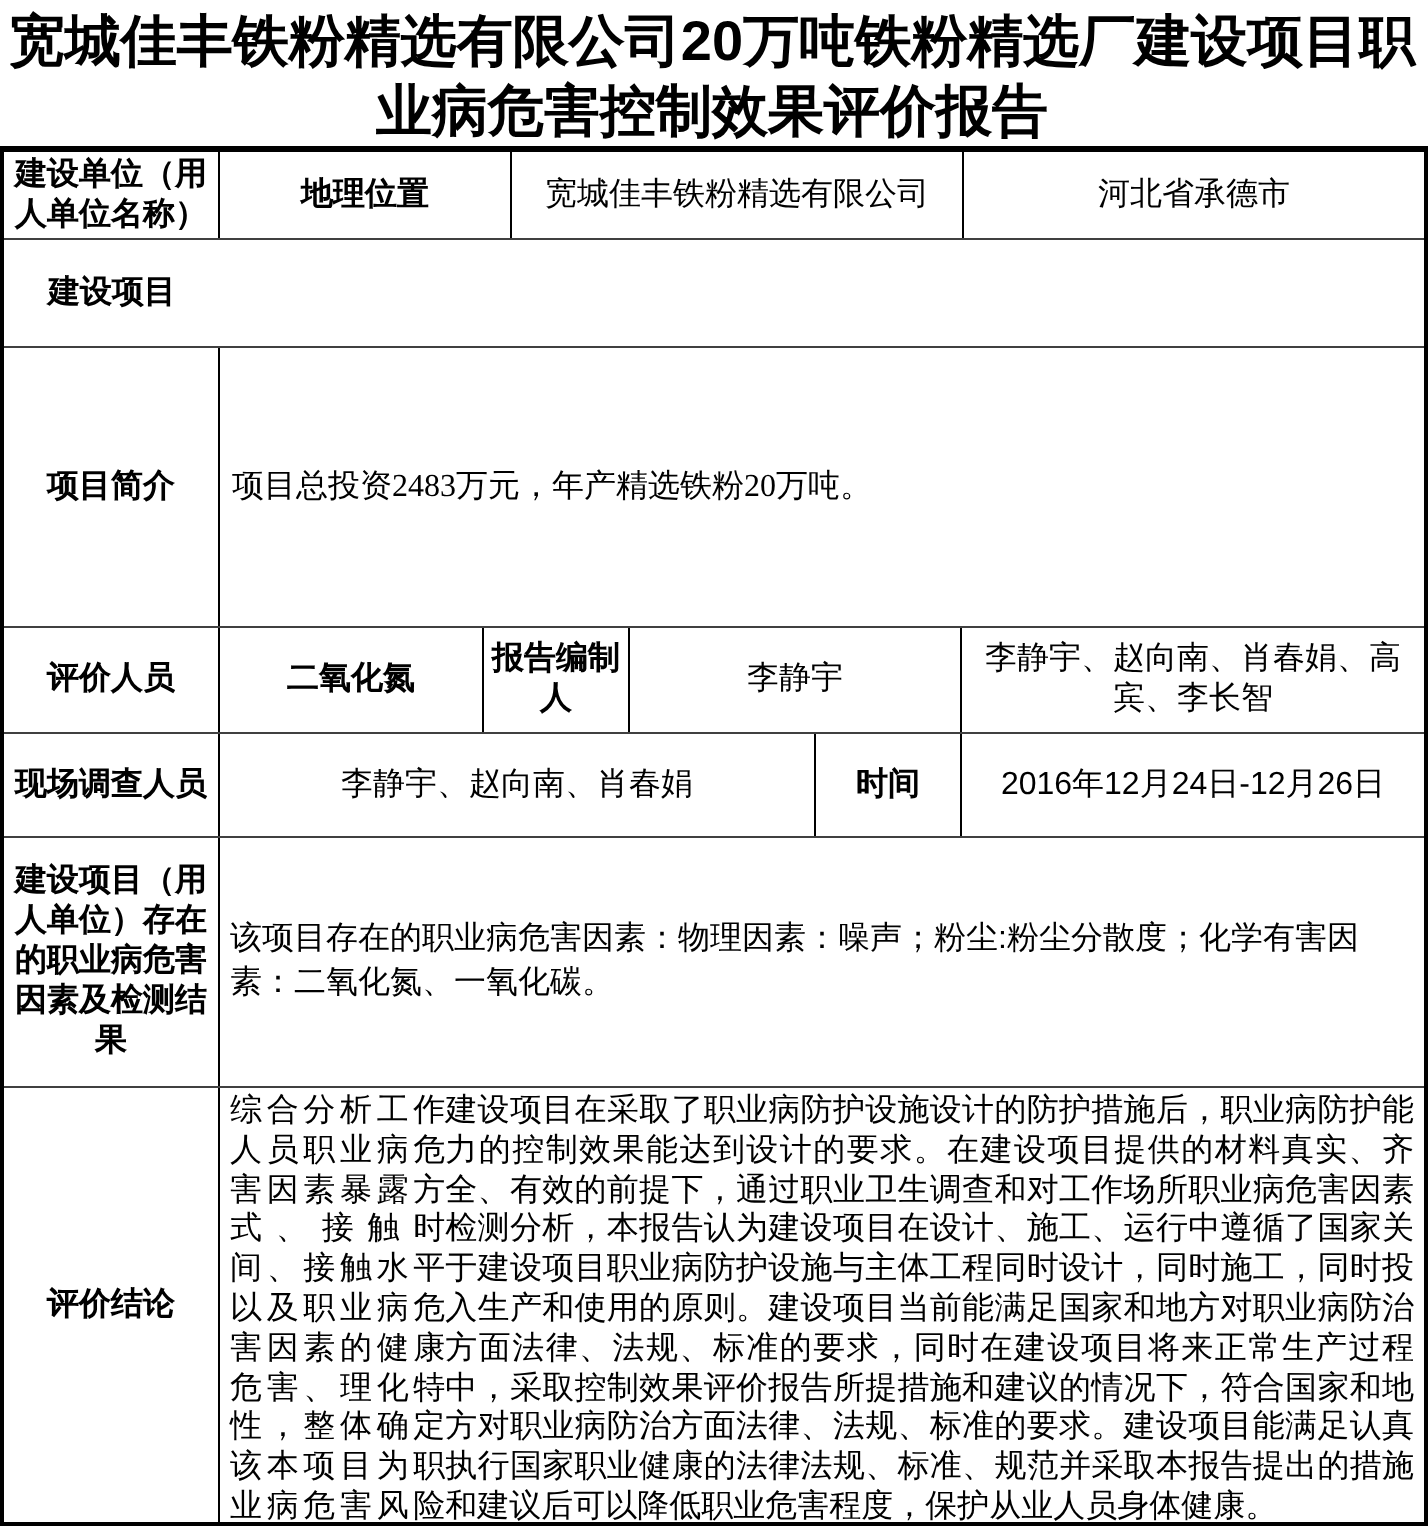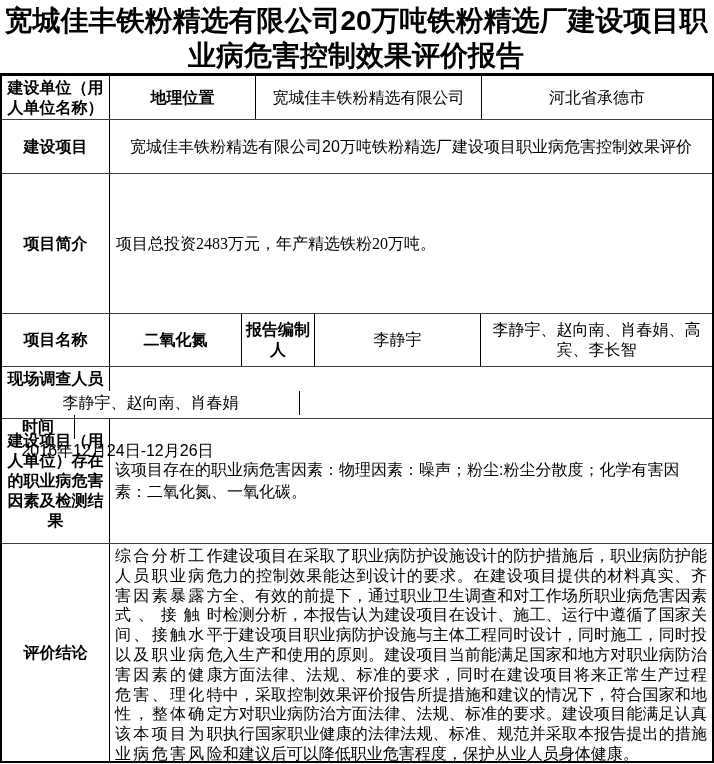--- a/index.html
+++ b/index.html
@@ -33,21 +33,21 @@
     overflow: hidden;
     line-height: 20px;
   }
   .td:last-child { border-right: none; }
   .th { font-weight: bold; }
   .left { justify-content: flex-start; text-align: left; }
   .r1 { height: 44px; }
   .r2 { height: 54px; }
   .r3 { height: 140px; }
   .r4 { height: 53px; }
-  .r5 { height: 52px; flex-direction: column; }
+  .r5 { height: 52px; }
   .r6 { height: 125px; }
   .r7 { height: 217px; }
   .w-label { width: 108px; flex: none; }
   .r1 .c2 { width: 226px; flex: none; }
   .r1 .c3 { width: 146px; flex: none; }
   .r1 .c4 { width: 230px; flex: none; }
   .r4 .c2 { width: 132px; flex: none; }
   .r4 .c3 { width: 166px; flex: none; }
   .r4 .c4 { width: 73px; flex: none; padding: 2px 2px; }
   .r4 .c5 { width: 231px; flex: none; }
@@ -75,30 +75,29 @@
 
     <div class="tr r1">
       <div class="td th w-label">建设单位（用人单位名称）</div>
       <div class="td th c3">地理位置</div>
       <div class="td c2">宽城佳丰铁粉精选有限公司</div>
       <div class="td c4">河北省承德市</div>
     </div>
 
     <div class="tr r2">
       <div class="td th w-label">建设项目</div>
-      <div class="td wide">宽城佳丰铁粉精选有限公司20万吨铁粉精选厂建设项目职业病危害控制效果评价</div>
     </div>
 
     <div class="tr r3">
       <div class="td th w-label">项目简介</div>
       <div class="td wide left intro-cell">项目总投资2483万元，年产精选铁粉20万吨。</div>
     </div>
 
     <div class="tr r4">
-      <div class="td th w-label">项目名称</div>
+      <div class="td th w-label">评价人员</div>
       <div class="td th c2">二氧化氮</div>
       <div class="td th c4">报告编制人</div>
       <div class="td c3">李静宇</div>
       <div class="td c5">李静宇、赵向南、肖春娟、高宾、李长智</div>
     </div>
 
     <div class="tr r5">
       <div class="td th w-label">现场调查人员</div>
       <div class="td c2">李静宇、赵向南、肖春娟</div>
       <div class="td th c3">时间</div>

